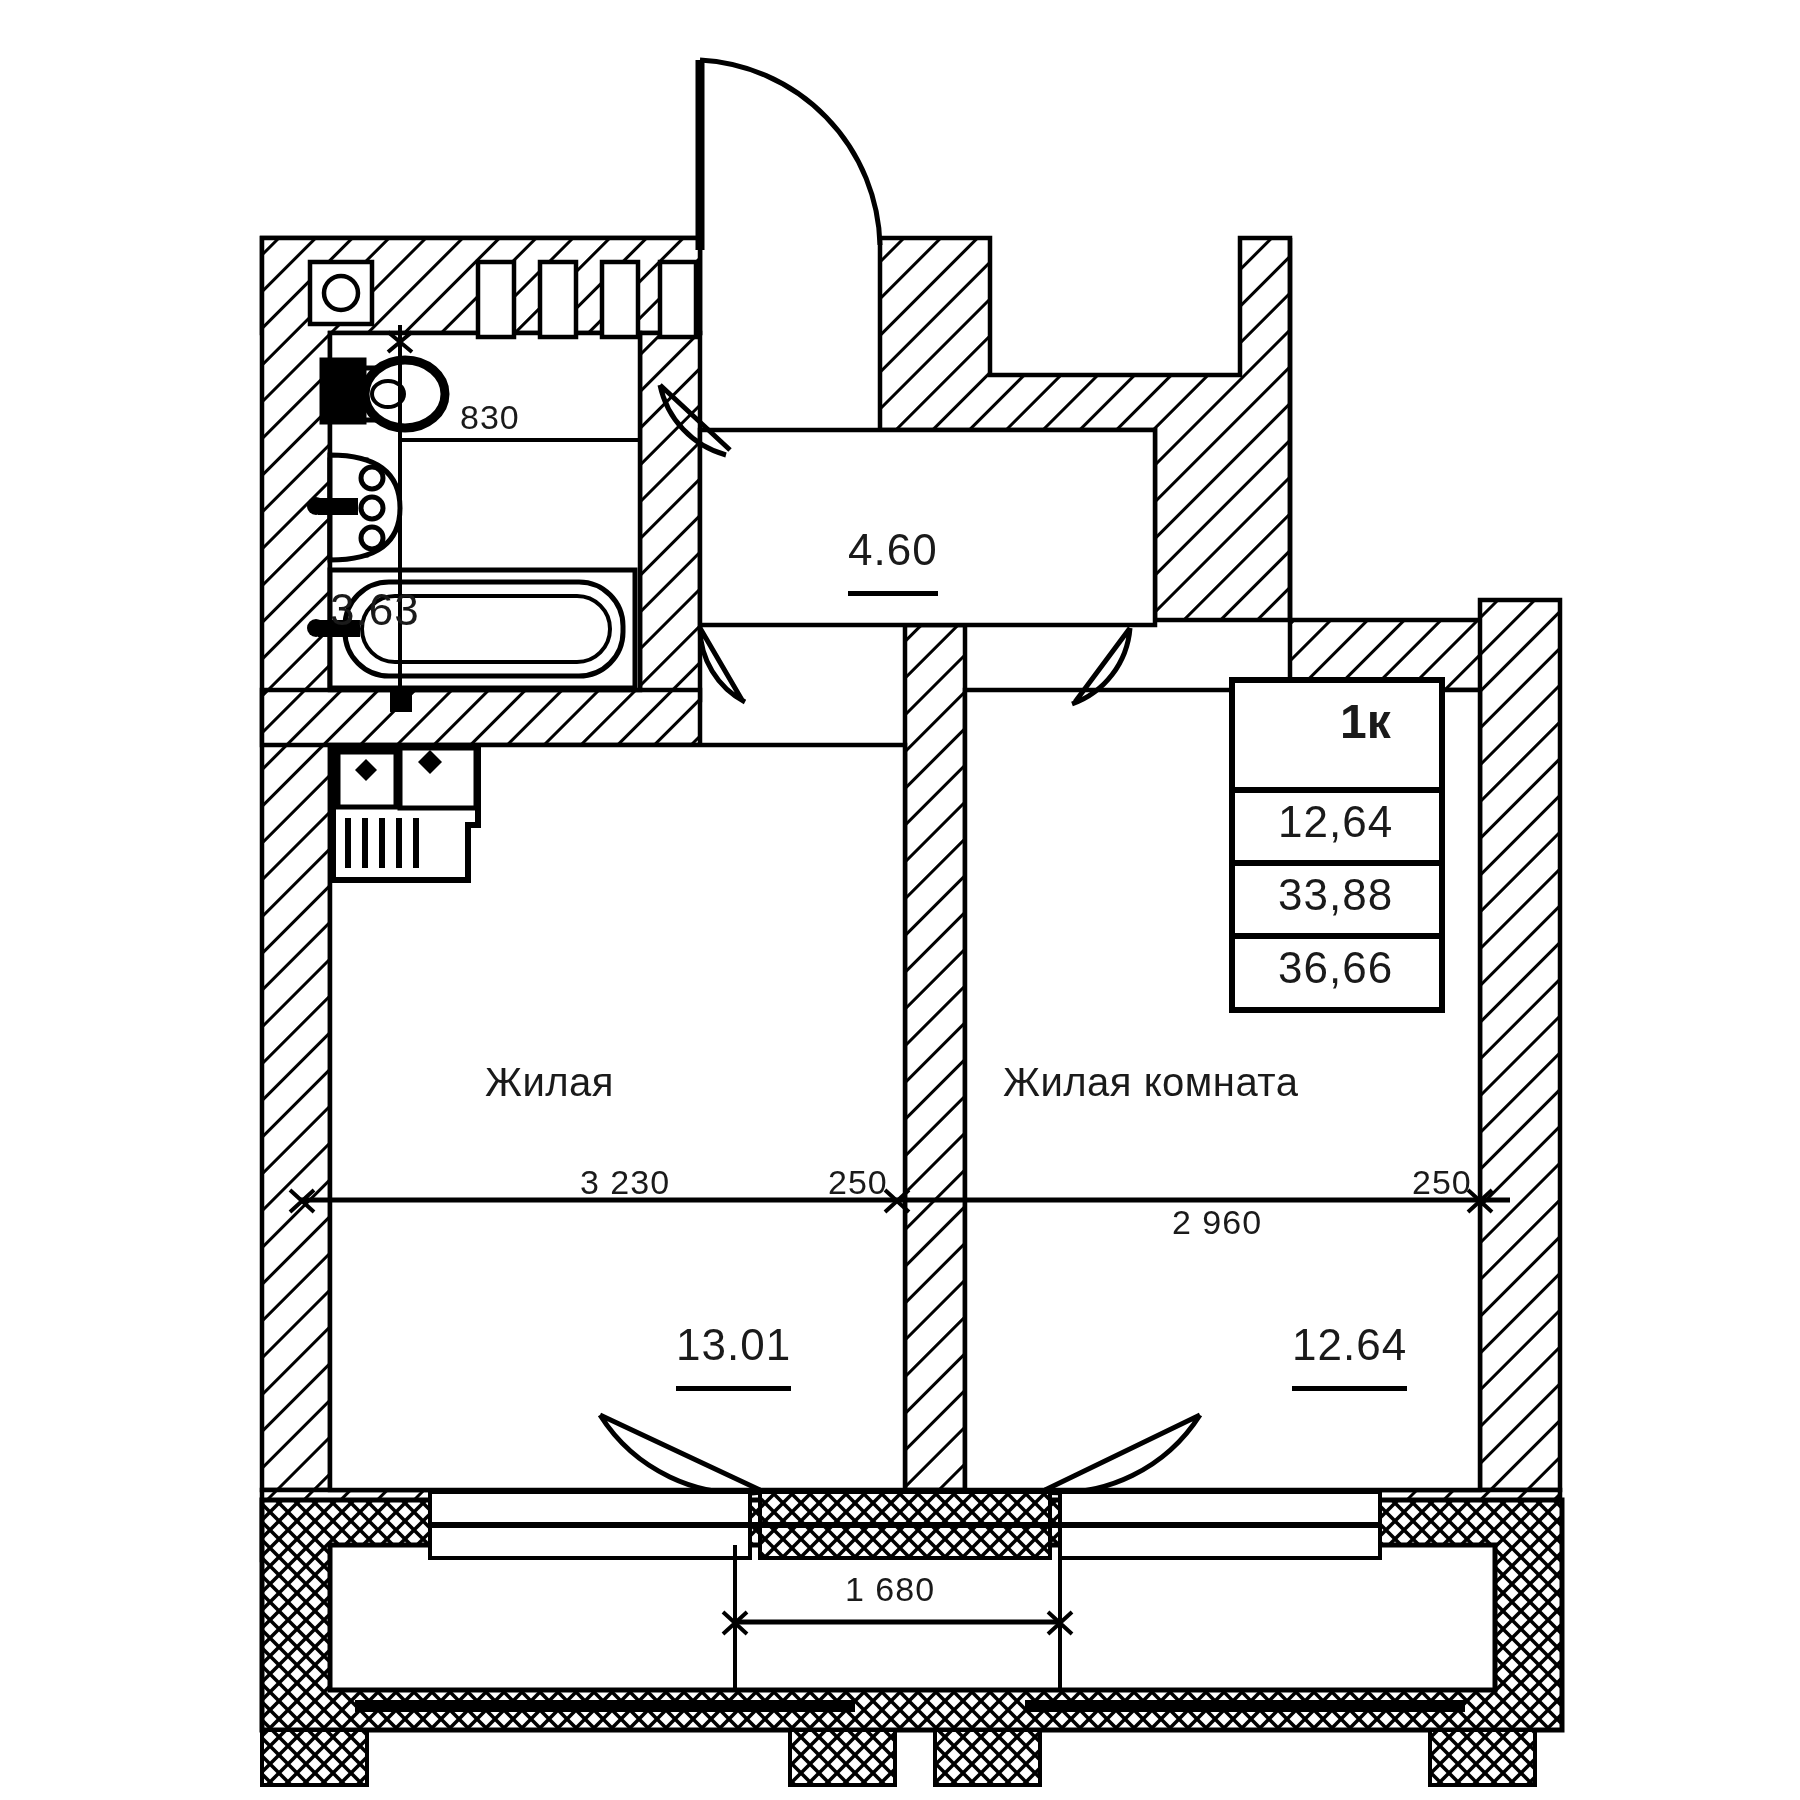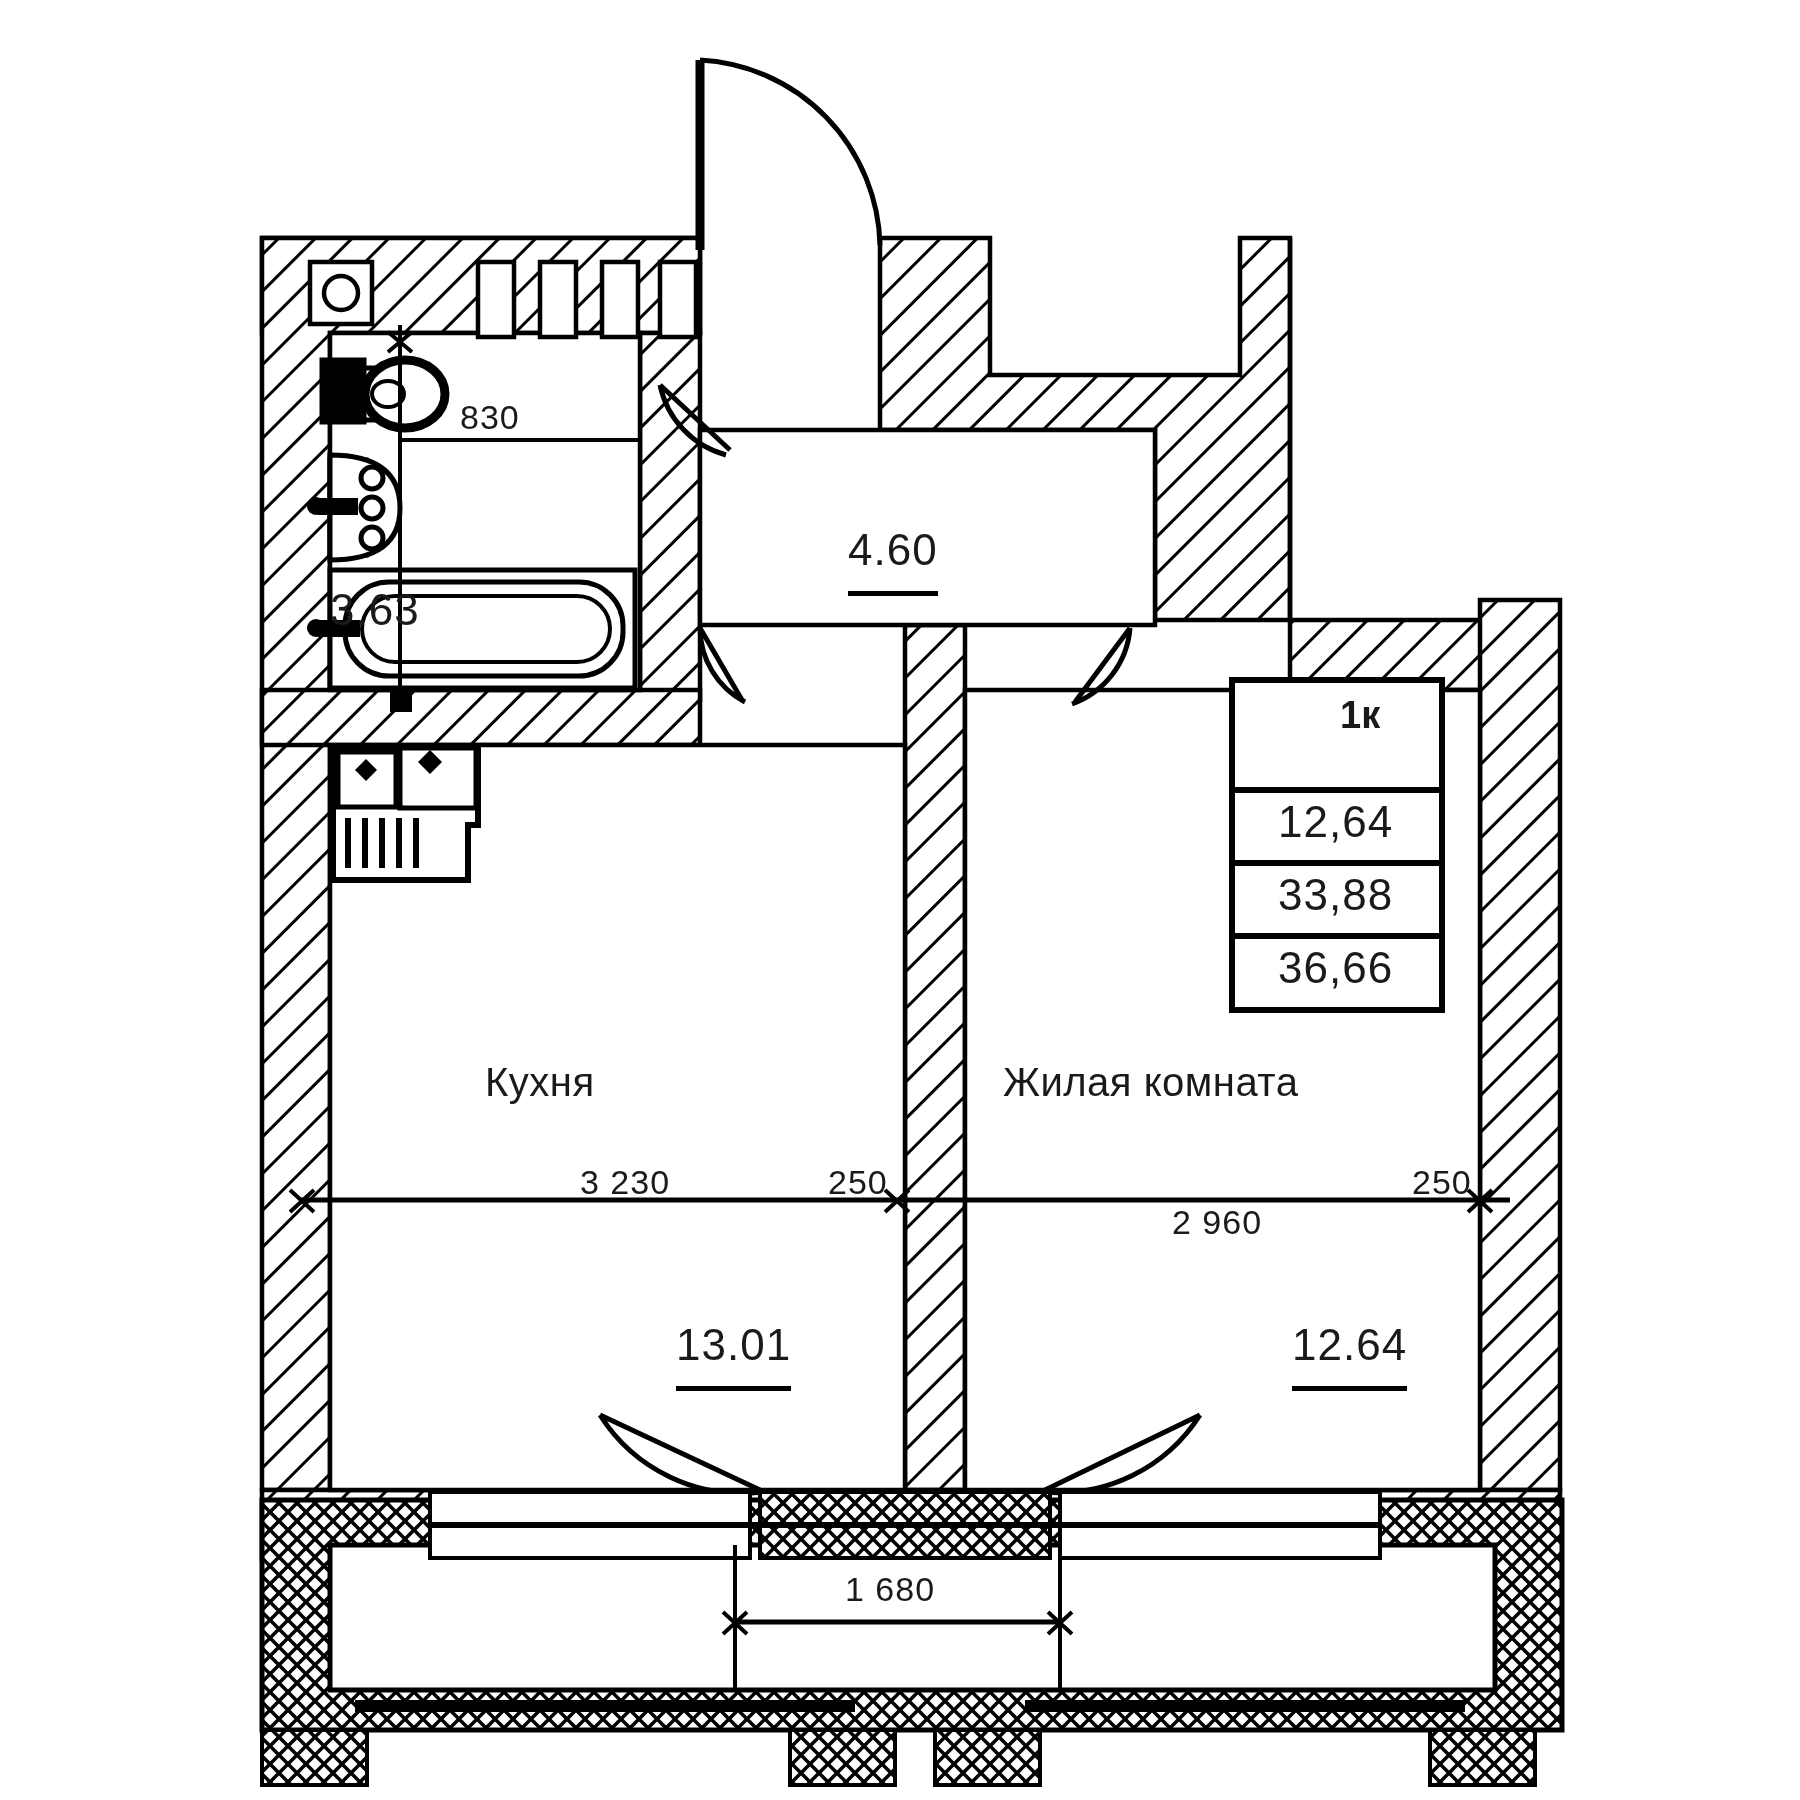--- a/index.html
+++ b/index.html
@@ -6,21 +6,21 @@
   body{width:1800px;height:1800px;overflow:hidden;
        font-family:"Liberation Sans","DejaVu Sans",sans-serif;}
   #stage{position:relative;width:1800px;height:1556px;background:#fff;}
   svg#plan{position:absolute;left:0;top:0;width:1800px;height:1800px;}
   .lbl{position:absolute;color:#1a1a1a;white-space:nowrap;
        font-family:"Liberation Sans","DejaVu Sans",sans-serif;}
   .room-name{font-size:40px;letter-spacing:0.5px;}
   .area-val{font-size:44px;letter-spacing:1px;}
   .dim-val{font-size:34px;letter-spacing:1px;}
   .tbl-val{font-size:44px;letter-spacing:1px;}
-  .tbl-type{font-size:38px;font-weight:700;letter-spacing:0px;}
+  .tbl-type{font-size:48px;font-weight:700;letter-spacing:0px;}
   .underline{border-bottom:5px solid #000;padding-bottom:16px;}
 </style>
 </head>
 <body>
 
 <div id="stage">
 
 <svg id="plan" viewBox="0 0 1800 1800">
   <defs>
     <pattern id="hatch45" width="26" height="26" patternUnits="userSpaceOnUse" patternTransform="rotate(45)">
@@ -193,21 +193,21 @@
     <line x1="1232" y1="936" x2="1442" y2="936"></line>
   </g>
 </svg>
 
 <div class="lbl dim-val" style="left:460px;top:398px;">830</div>
 
 <div class="lbl area-val underline" style="left:848px;top:525px;">4.60</div>
 
 <div class="lbl area-val" style="left:330px;top:585px;">3.63</div>
 
-<div class="lbl room-name" style="left:485px;top:1060px;">Кухня</div>
+<div class="lbl room-name" style="left:485px;top:1060px;">Жилая</div>
 
 <div class="lbl room-name" style="left:1003px;top:1060px;">Жилая комната</div>
 
 <div class="lbl dim-val" style="left:580px;top:1163px;">3 230</div>
 
 <div class="lbl dim-val" style="left:828px;top:1163px;">250</div>
 
 <div class="lbl dim-val" style="left:1172px;top:1163px;margin-top:40px;">2 960</div>
 
 <div class="lbl dim-val" style="left:1412px;top:1163px;">250</div>

